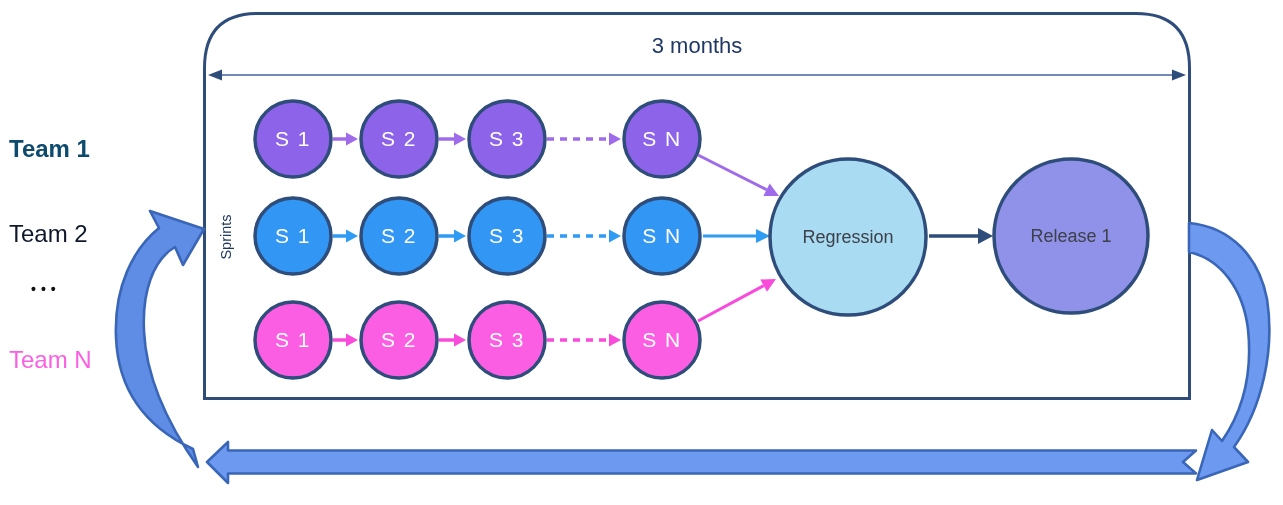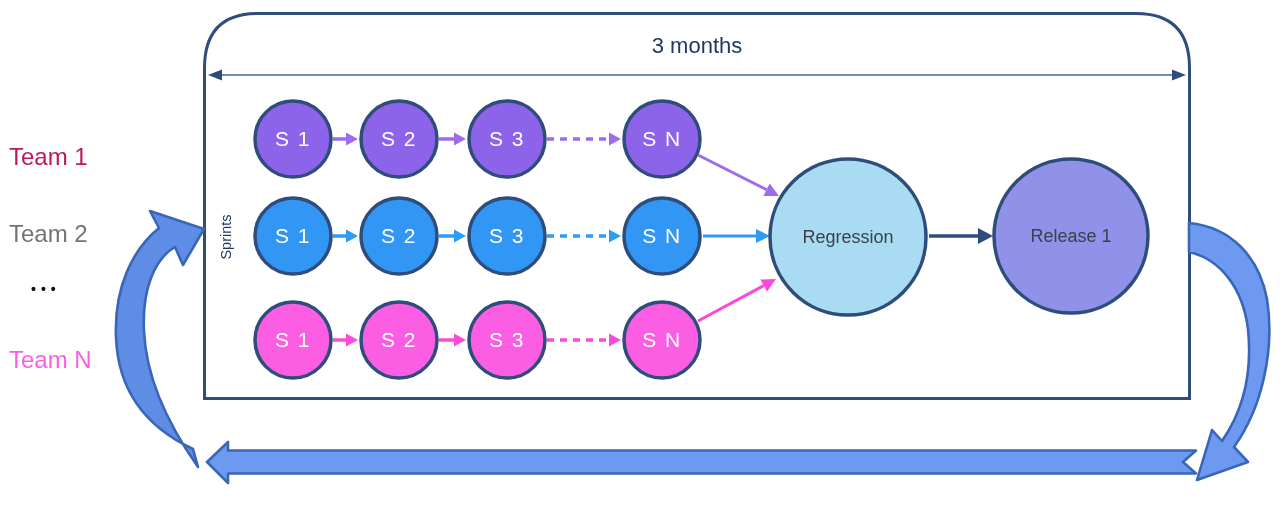--- a/index.html
+++ b/index.html
@@ -20,22 +20,22 @@
   .t-duration{font-size:22px;}
   .t-axis{font-size:14.5px;}
   .t-node{font-size:18px;}
   .t-sprint{font-size:21px;font-weight:400;letter-spacing:1.5px;}
 </style>
 </head>
 <body>
 
 <div class="canvas">
 
-  <div class="team-label" style="top: 144px; color: #be185d;">Team 1</div>
-  <div class="team-label" style="top: 221px; color: #737373;">Team 2</div>
+  <div class="team-label" style="top: 136px; color: #0c4a6e; font-weight: bold;">Team 1</div>
+  <div class="team-label" style="top: 221px; color: #0f172a;">Team 2</div>
   <div class="ellipsis-label">•••</div>
   <div class="team-label" style="top: 347px; color: rgb(251, 94, 227);">Team N</div>
 
   <svg id="diag" width="1283" height="505" viewBox="0 0 1283 505">
 
     <path id="timelineBox" d="M 258,13.5 H 1136 Q 1189.5,13.5 1189.5,68 V 398.5 H 204.5 V 68 Q 204.5,13.5 258,13.5 Z" fill="none" stroke-width="3" stroke="#2E4D7B"></path>
 
     <g id="durationArrow">
       <line id="durLine" x1="221" y1="75" x2="1173" y2="75" stroke-width="1.4" stroke="#44639C"></line>
       <polygon id="durHeadL" points="208,75 222,69.5 222,80.5" fill="#2E4D7B"></polygon>

